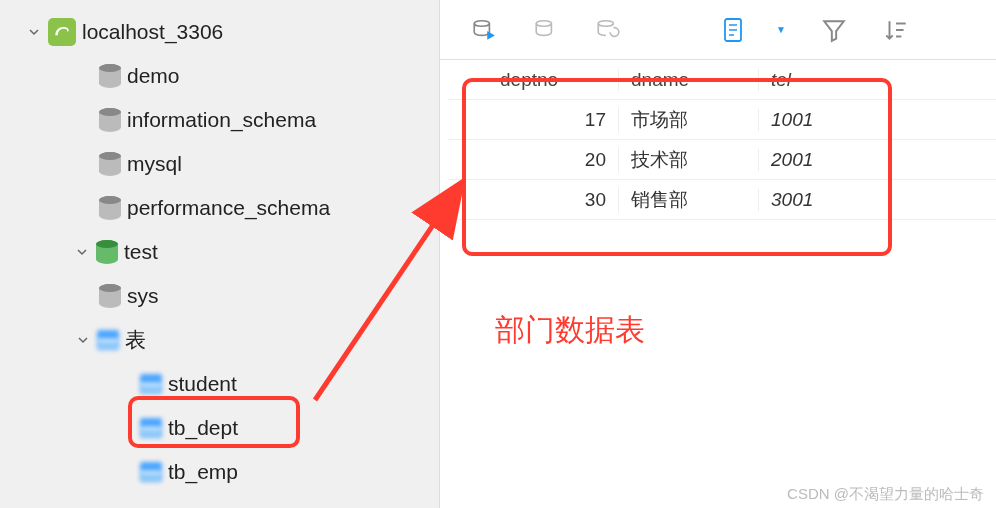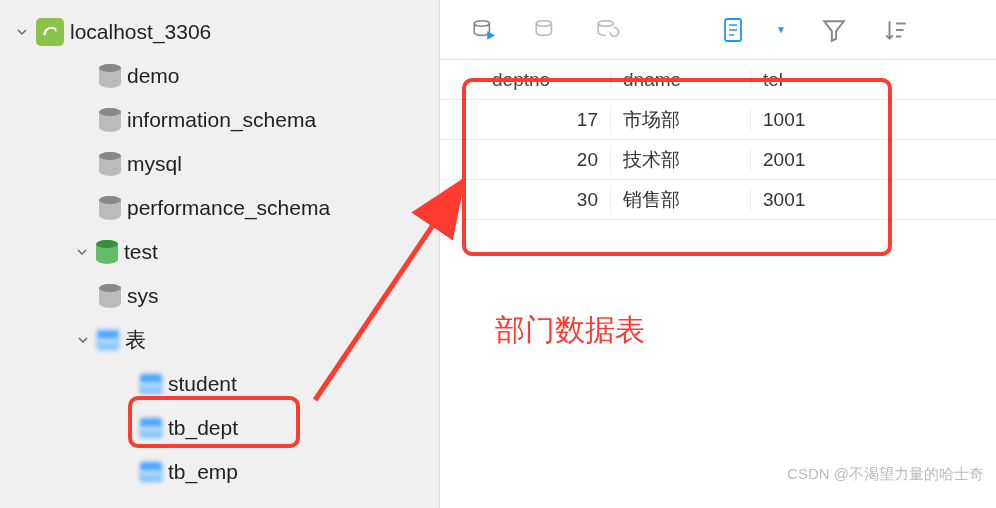--- a/index.html
+++ b/index.html
@@ -21,21 +21,21 @@
     .sidebar {
       width: 440px;
       background: #f0f0f0;
       padding-top: 10px;
       border-right: 1px solid #ddd;
     }
     .tree-item {
       display: flex;
       align-items: center;
       height: 44px;
-      padding-left: 14px;
+      padding-left: 26px;
       cursor: pointer;
       gap: 6px;
     }
     .tree-item.level-1 { padding-left: 70px; margin-left: 29px; }
     .tree-item.level-2 { padding-left: 100px; }
     .tree-item.level-3 { padding-left: 140px; }
     .chevron {
       width: 16px;
       height: 16px;
       display: inline-flex;
@@ -112,45 +112,46 @@
       display: inline-flex;
       align-items: center;
       justify-content: center;
       color: #888;
       cursor: pointer;
     }
     .toolbar-icon.active { color: #2196f3; }
     .data-grid {
       display: flex;
       flex-direction: column;
+      padding-left: 8px;
     }
     .grid-row {
       display: flex;
       height: 40px;
       align-items: center;
       border-bottom: 1px solid #eee;
     }
     .grid-row.header { font-weight: 400; color: #444; }
     .cell { padding: 0 12px; font-size: 19px; }
     .cell.gutter { width: 40px; }
     .cell.c1 { width: 130px; text-align: right; }
     .cell.c1.h { text-align: left; }
     .cell.c2 { width: 140px; border-left: 1px solid #eee; }
-    .cell.c3 { width: 120px; border-left: 1px solid #eee; }
+    .cell.c3 { width: 120px; border-left: 1px solid #eee; font-style: italic; }
     .annotation {
       position: absolute;
       color: #ff3b30;
       font-size: 30px;
       left: 495px;
       top: 310px;
     }
     .watermark {
       position: absolute;
       right: 12px;
-      bottom: 24px;
+      bottom: 4px;
       color: rgba(120,120,120,0.5);
       font-size: 15px;
     }
     .arrow {
       position: absolute;
       left: 305px;
       top: 170px;
       pointer-events: none;
     }
     .dropdown-caret {

